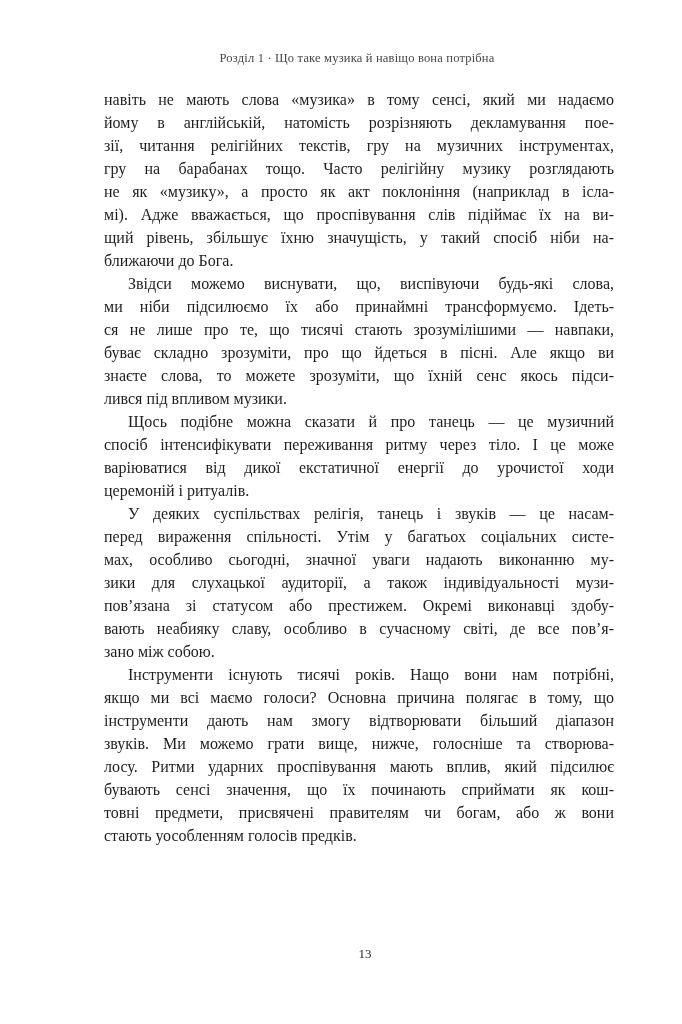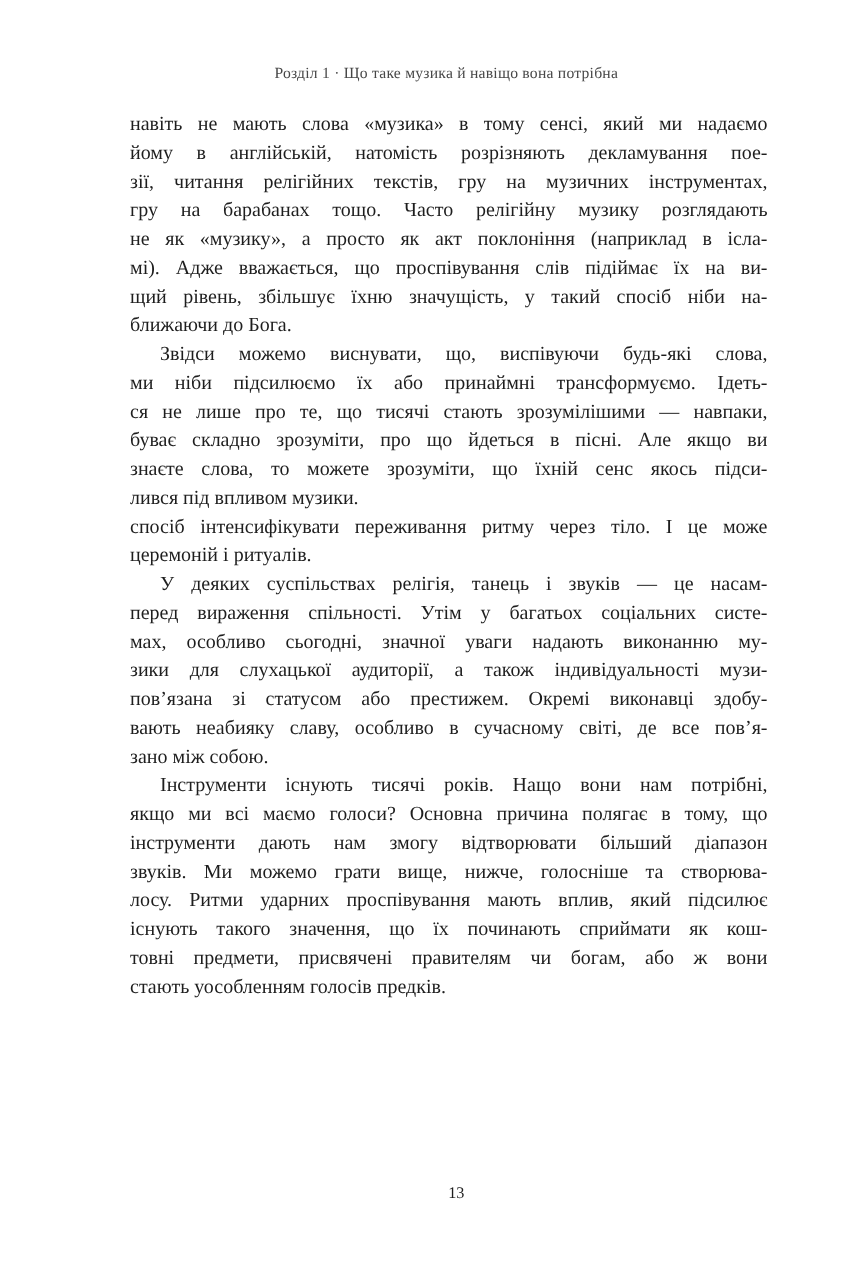--- a/index.html
+++ b/index.html
@@ -72,33 +72,35 @@
       <div class="line">не як «музику», а просто як акт поклоніння (наприклад в ісла-</div>
       <div class="line">мі). Адже вважається, що проспівування слів підіймає їх на ви-</div>
       <div class="line">щий рівень, збільшує їхню значущість, у такий спосіб ніби на-</div>
       <div class="line last">ближаючи до Бога.</div>
       <div class="line indent">Звідси можемо виснувати, що, виспівуючи будь-які слова,</div>
       <div class="line">ми ніби підсилюємо їх або принаймні трансформуємо. Ідеть-</div>
       <div class="line">ся не лише про те, що тисячі стають зрозумілішими — навпаки,</div>
       <div class="line">буває складно зрозуміти, про що йдеться в пісні. Але якщо ви</div>
       <div class="line">знаєте слова, то можете зрозуміти, що їхній сенс якось підси-</div>
       <div class="line last">лився під впливом музики.</div>
+      <div class="line indent">Щось подібне можна сказати й про танець — це музичний</div>
       <div class="line">спосіб інтенсифікувати переживання ритму через тіло. І це може</div>
+      <div class="line">варіюватися від дикої екстатичної енергії до урочистої ходи</div>
       <div class="line last">церемоній і ритуалів.</div>
       <div class="line indent">У деяких суспільствах релігія, танець і звуків — це насам-</div>
       <div class="line">перед вираження спільності. Утім у багатьох соціальних систе-</div>
       <div class="line">мах, особливо сьогодні, значної уваги надають виконанню му-</div>
       <div class="line">зики для слухацької аудиторії, а також індивідуальності музи-</div>
       <div class="line">пов’язана зі статусом або престижем. Окремі виконавці здобу-</div>
       <div class="line">вають неабияку славу, особливо в сучасному світі, де все пов’я-</div>
       <div class="line last">зано між собою.</div>
       <div class="line indent">Інструменти існують тисячі років. Нащо вони нам потрібні,</div>
       <div class="line">якщо ми всі маємо голоси? Основна причина полягає в тому, що</div>
       <div class="line">інструменти дають нам змогу відтворювати більший діапазон</div>
       <div class="line">звуків. Ми можемо грати вище, нижче, голосніше та створюва-</div>
       <div class="line">лосу. Ритми ударних проспівування мають вплив, який підсилює</div>
-      <div class="line">існують такого значення, що їх починають сприймати як кош-</div>
+      <div class="line">бувають сенсі значення, що їх починають сприймати як кош-</div>
       <div class="line">товні предмети, присвячені правителям чи богам, або ж вони</div>
       <div class="line last">стають уособленням голосів предків.</div>
     </div>
 
   <div class="page-number">13</div>
 </div>
 
 </body></html>

